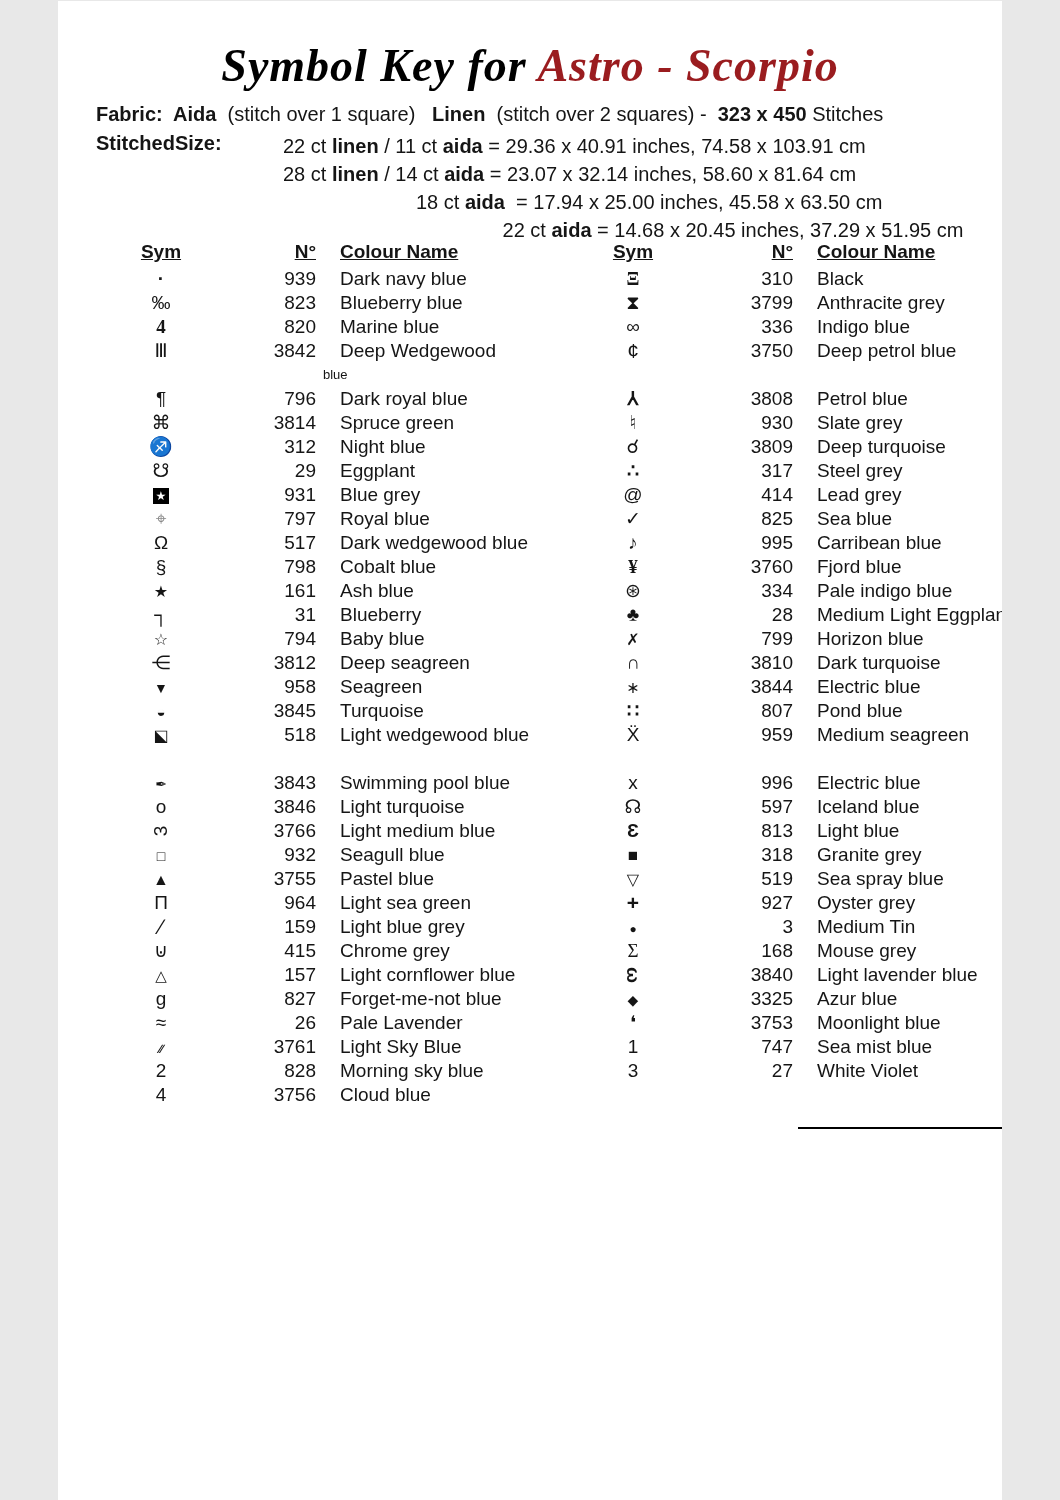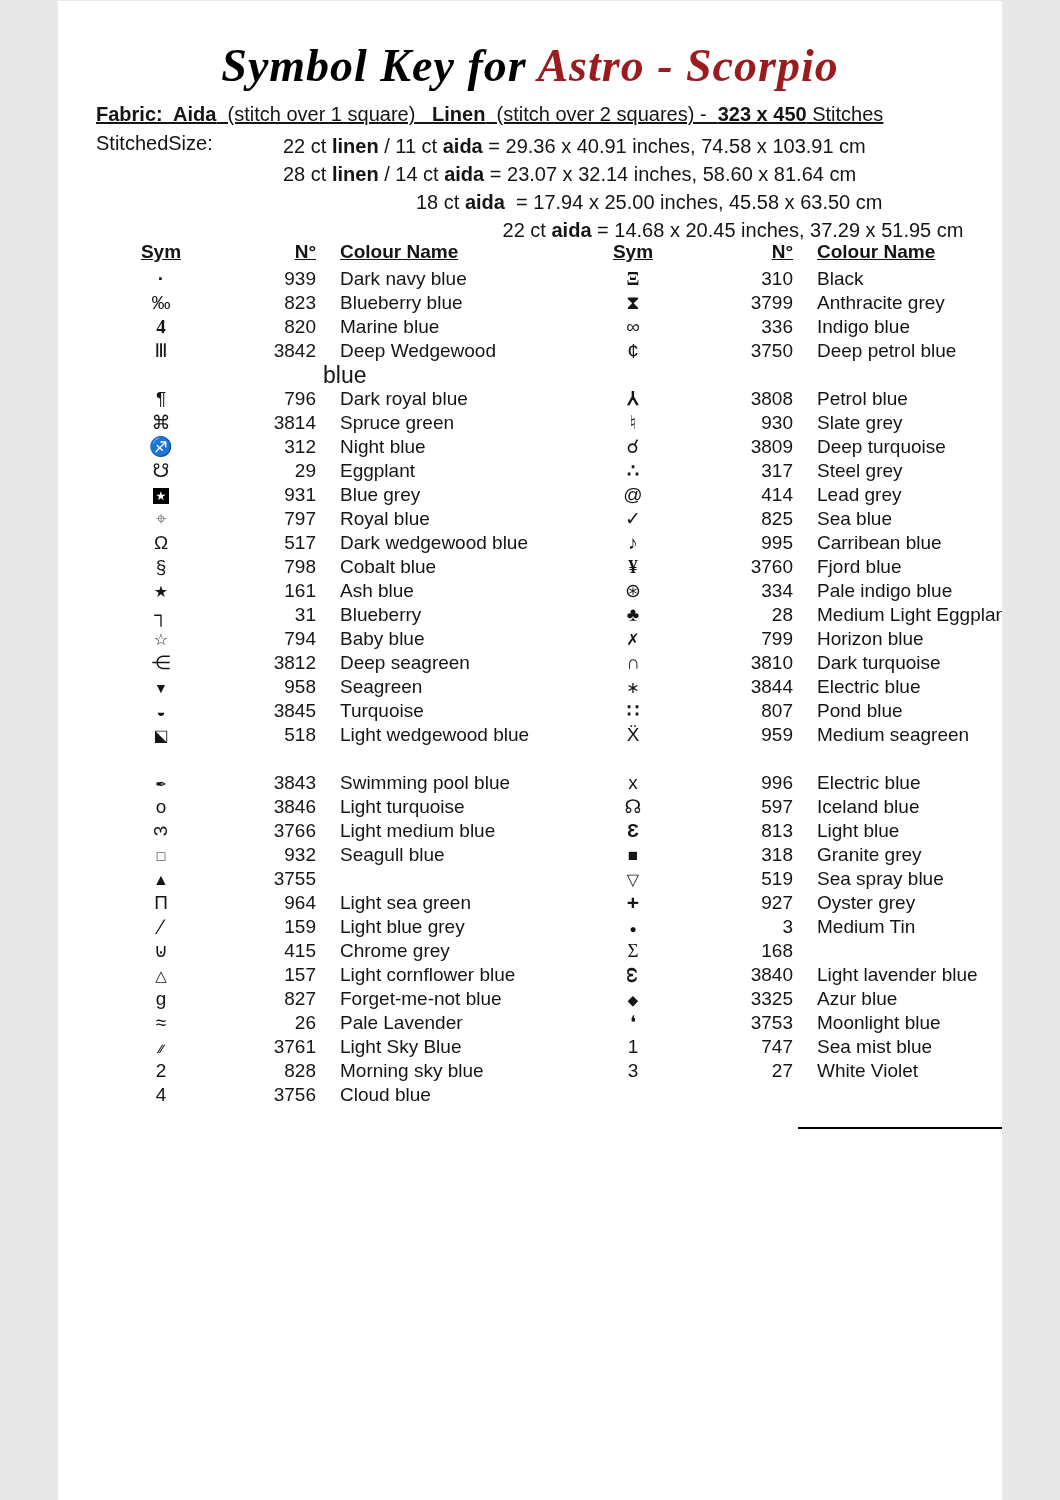--- a/index.html
+++ b/index.html
@@ -3,41 +3,41 @@
 <meta charset="utf-8">
 <style>
   html,body{margin:0;padding:0;background:#e8e8e8;}
   #page{position:relative;width:944px;height:1500px;background:#ffffff;margin:1px auto;
         font-family:"Liberation Sans",sans-serif;color:#151515;overflow:hidden;}
   
   #title{position:absolute;top:38px;left:0;width:100%;text-align:center;
          font-family:"Liberation Serif",serif;font-style:italic;font-weight:bold;
          font-size:46px;letter-spacing:1px;white-space:nowrap;}
   
-  #fabric{position:absolute;left:38px;top:102px;font-size:20px;white-space:pre;text-decoration:underline;}
+  #fabric{position:absolute;left:38px;top:102px;font-size:20px;white-space:pre;}
   
   #stitched{position:absolute;left:38px;top:131px;font-size:20px;}
-  #stitched .lbl{position:absolute;left:0;top:0;font-weight:normal;}
+  #stitched .lbl{position:absolute;left:0;top:0;font-weight:bold;}
   #stitched .lines{position:absolute;left:187px;top:0;width:760px;}
   #stitched .szline{height:28px;line-height:28px;white-space:pre;}
   .b{font-weight:bold;}
   .sf{font-family:"Liberation Serif",serif;}
   .light{color:#888;}
   
   .kcol{position:absolute;top:240px;}
   #col-left{left:58px;width:472px;}
   #col-right{left:530px;width:470px;}
   .thead{display:flex;height:26px;line-height:22px;font-weight:bold;font-size:19px;justify-content:space-between;}
   .trow{display:flex;height:24px;line-height:24px;font-size:19px;}
   .sym{width:90px;text-align:center;flex:0 0 auto;}
   .num{width:110px;text-align:right;flex:0 0 auto;}
   #col-right .num{width:115px;}
   .name{padding-left:24px;flex:1 1 auto;text-align:left;white-space:nowrap;}
   .thead .u{text-decoration:underline;}
-  .contline{padding-left:207px;font-size:23px;}
+  .contline{padding-left:207px;font-size:13px;}
   .symg{display:inline-block;}
   .inv{display:inline-block;width:16px;height:16px;background:#000;color:#fff;
        font-size:12px;line-height:16px;text-align:center;vertical-align:middle;}
   
   #vrule{position:absolute;left:1006px;top:240px;width:2px;height:888px;background:#000;}
   #hrule{position:absolute;left:740px;top:1126px;width:268px;height:2px;background:#000;}
 </style>
 </head>
 <body>
 
@@ -179,20 +179,21 @@
           <span class="name">Light medium blue</span>
         </div>
         <div class="trow">
           <span class="sym"><span class="symg" style="font-size: 14px;">□</span></span>
           <span class="num">932</span>
           <span class="name">Seagull blue</span>
         </div>
         <div class="trow">
           <span class="sym"><span class="symg" style="font-size: 16px;">▲</span></span>
           <span class="num">3755</span>
+          <span class="name">Pastel blue</span>
         </div>
         <div class="trow">
           <span class="sym"><span class="symg">Π</span></span>
           <span class="num">964</span>
           <span class="name">Light sea green</span>
         </div>
         <div class="trow">
           <span class="sym"><span class="symg" style="font-size: 21px;">∕</span></span>
           <span class="num">159</span>
           <span class="name">Light blue grey</span>
@@ -370,20 +371,21 @@
           <span class="name">Oyster grey</span>
         </div>
         <div class="trow">
           <span class="sym"><span class="symg" style="font-size: 12px;">●</span></span>
           <span class="num">3</span>
           <span class="name">Medium Tin</span>
         </div>
         <div class="trow">
           <span class="sym"><span class="symg sf">Σ</span></span>
           <span class="num">168</span>
+          <span class="name">Mouse grey</span>
         </div>
         <div class="trow">
           <span class="sym"><span class="symg b" style="transform: rotate(90deg);">ω</span></span>
           <span class="num">3840</span>
           <span class="name">Light lavender blue</span>
         </div>
         <div class="trow">
           <span class="sym"><span class="symg" style="font-size: 14px;">◆</span></span>
           <span class="num">3325</span>
           <span class="name">Azur blue</span>

